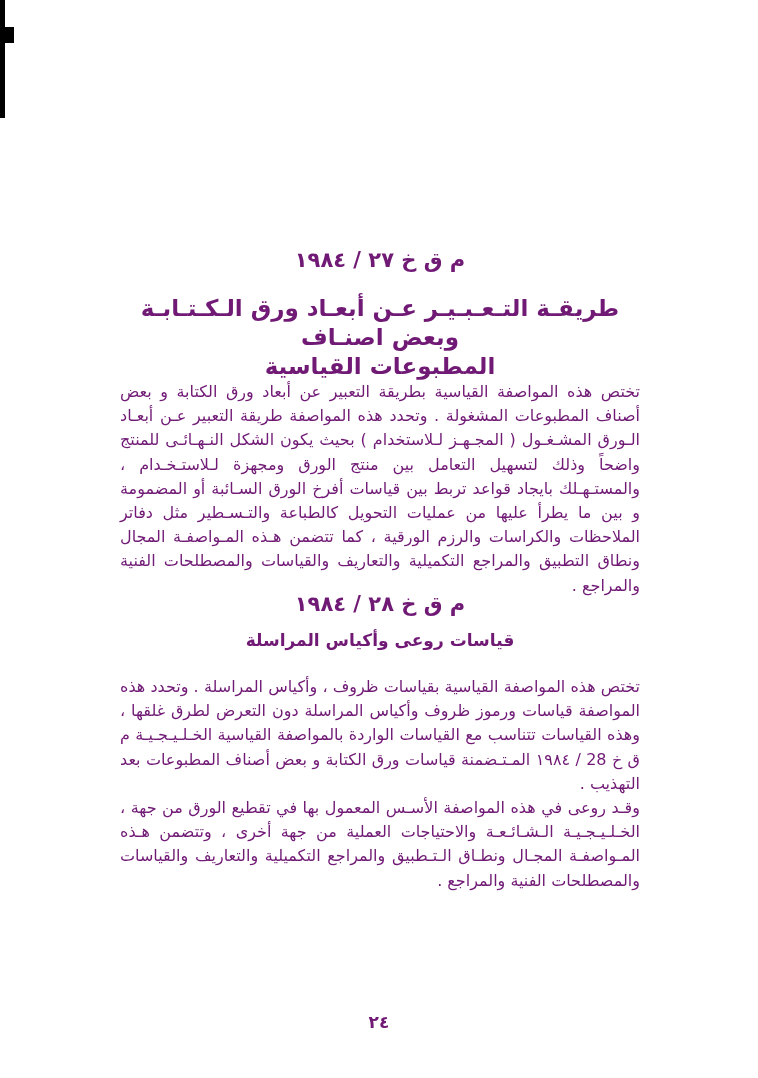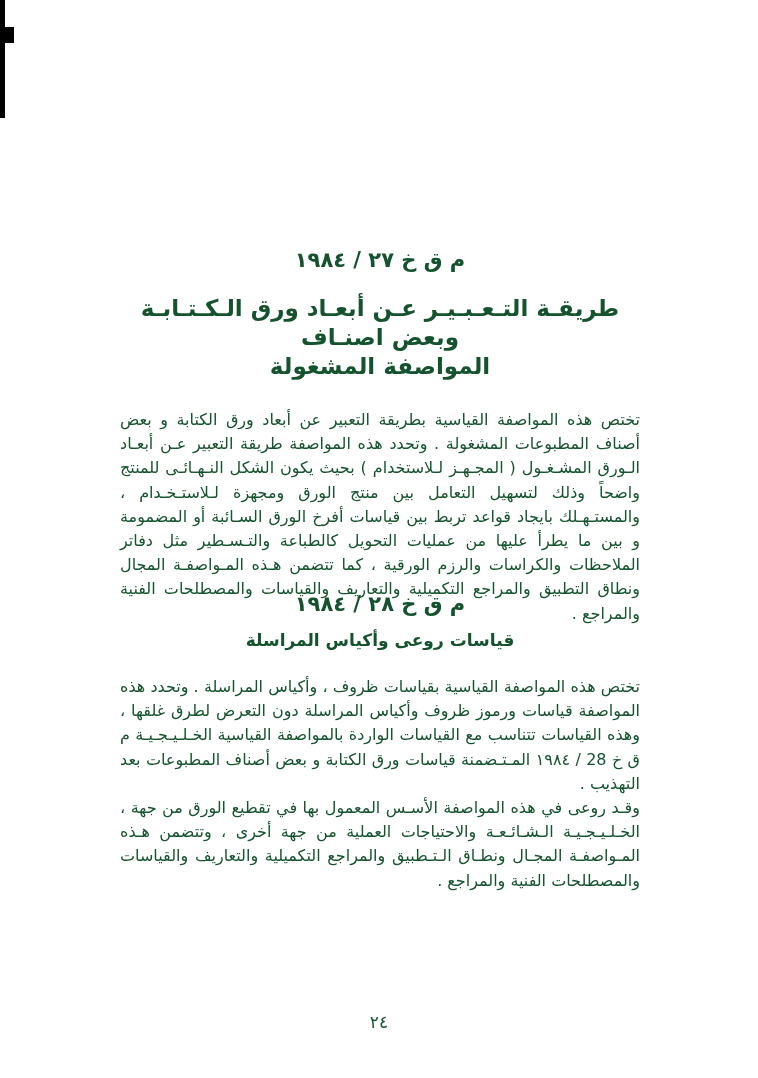--- a/index.html
+++ b/index.html
@@ -6,21 +6,21 @@
     margin: 0;
     padding: 0;
     background: #ffffff;
   }
   .page {
     position: relative;
     width: 758px;
     height: 1078px;
     background: #ffffff;
     font-family: "DejaVu Sans", sans-serif;
-    color: #14532d;
+    color: #701a75;
     overflow: hidden;
     direction: rtl;
   }
   
   .scan-edge-line {
     position: absolute;
     left: 0;
     top: 0;
     width: 5px;
     height: 118px;
@@ -72,48 +72,48 @@
   }
   .body-par {
     position: absolute;
     left: 0;
     width: 100%;
     font-size: 16px;
     line-height: 24.2px;
     text-align: justify;
     text-justify: inter-word;
   }
-  .par-1 { top: 376px; margin-top: 32px; }
+  .par-1 { top: 348px; margin-top: 32px; }
   .par-2a { top: 659px; }
   .par-2b { top: 780px; }
   .page-number {
     position: absolute;
     top: 1012px;
     left: 0;
     width: 100%;
     text-align: center;
-    font-weight: normal;
+    font-weight: bold;
     font-size: 17px;
   }
 </style>
 </head>
 <body>
 
 <div class="page">
 
   <div class="scan-edge-line"></div>
   <div class="scan-blob"></div>
 
   <div class="content">
 
     <div class="code-heading code-1">م ق خ ٢٧ / ١٩٨٤</div>
 
     <div class="doc-title">
       <div>طريقـة التـعـبـيـر عـن أبعـاد ورق الـكـتـابـة وبعض اصنـاف</div>
-      <div>المواصفة المشغولة</div>
+      <div>المطبوعات القياسية</div>
     </div>
 
     <p class="body-par par-1">تختص هذه المواصفة القياسية بطريقة التعبير عن أبعاد ورق الكتابة و بعض أصناف المطبوعات المشغولة . وتحدد هذه المواصفة طريقة التعبير عـن أبعـاد الـورق المشـغـول ( المجـهـز لـلاستخدام ) بحيث يكون الشكل النـهـائـى للمنتج واضحاً وذلك لتسهيل التعامل بين منتج الورق ومجهزة لـلاستـخـدام ، والمستـهـلك بايجاد قواعد تربط بين قياسات أفرخ الورق السـائبة أو المضمومة و بين ما يطرأ عليها من عمليات التحويل كالطباعة والتـسـطير مثل دفاتر الملاحظات والكراسات والرزم الورقية ، كما تتضمن هـذه المـواصفـة المجال ونطاق التطبيق والمراجع التكميلية والتعاريف والقياسات والمصطلحات الفنية والمراجع .</p>
 
     <div class="code-heading code-2">م ق خ ٢٨ / ١٩٨٤</div>
 
     <div class="sub-title">قياسات روعى وأكياس المراسلة</div>
 
     <p class="body-par par-2a">تختص هذه المواصفة القياسية بقياسات ظروف ، وأكياس المراسلة . وتحدد هذه المواصفة قياسات ورموز ظروف وأكياس المراسلة دون التعرض لطرق غلقها ، وهذه القياسات تتناسب مع القياسات الواردة بالمواصفة القياسية الخـلـيـجـيـة م ق خ 28 / ١٩٨٤ المـتـضمنة قياسات ورق الكتابة و بعض أصناف المطبوعات بعد التهذيب .</p>
 

